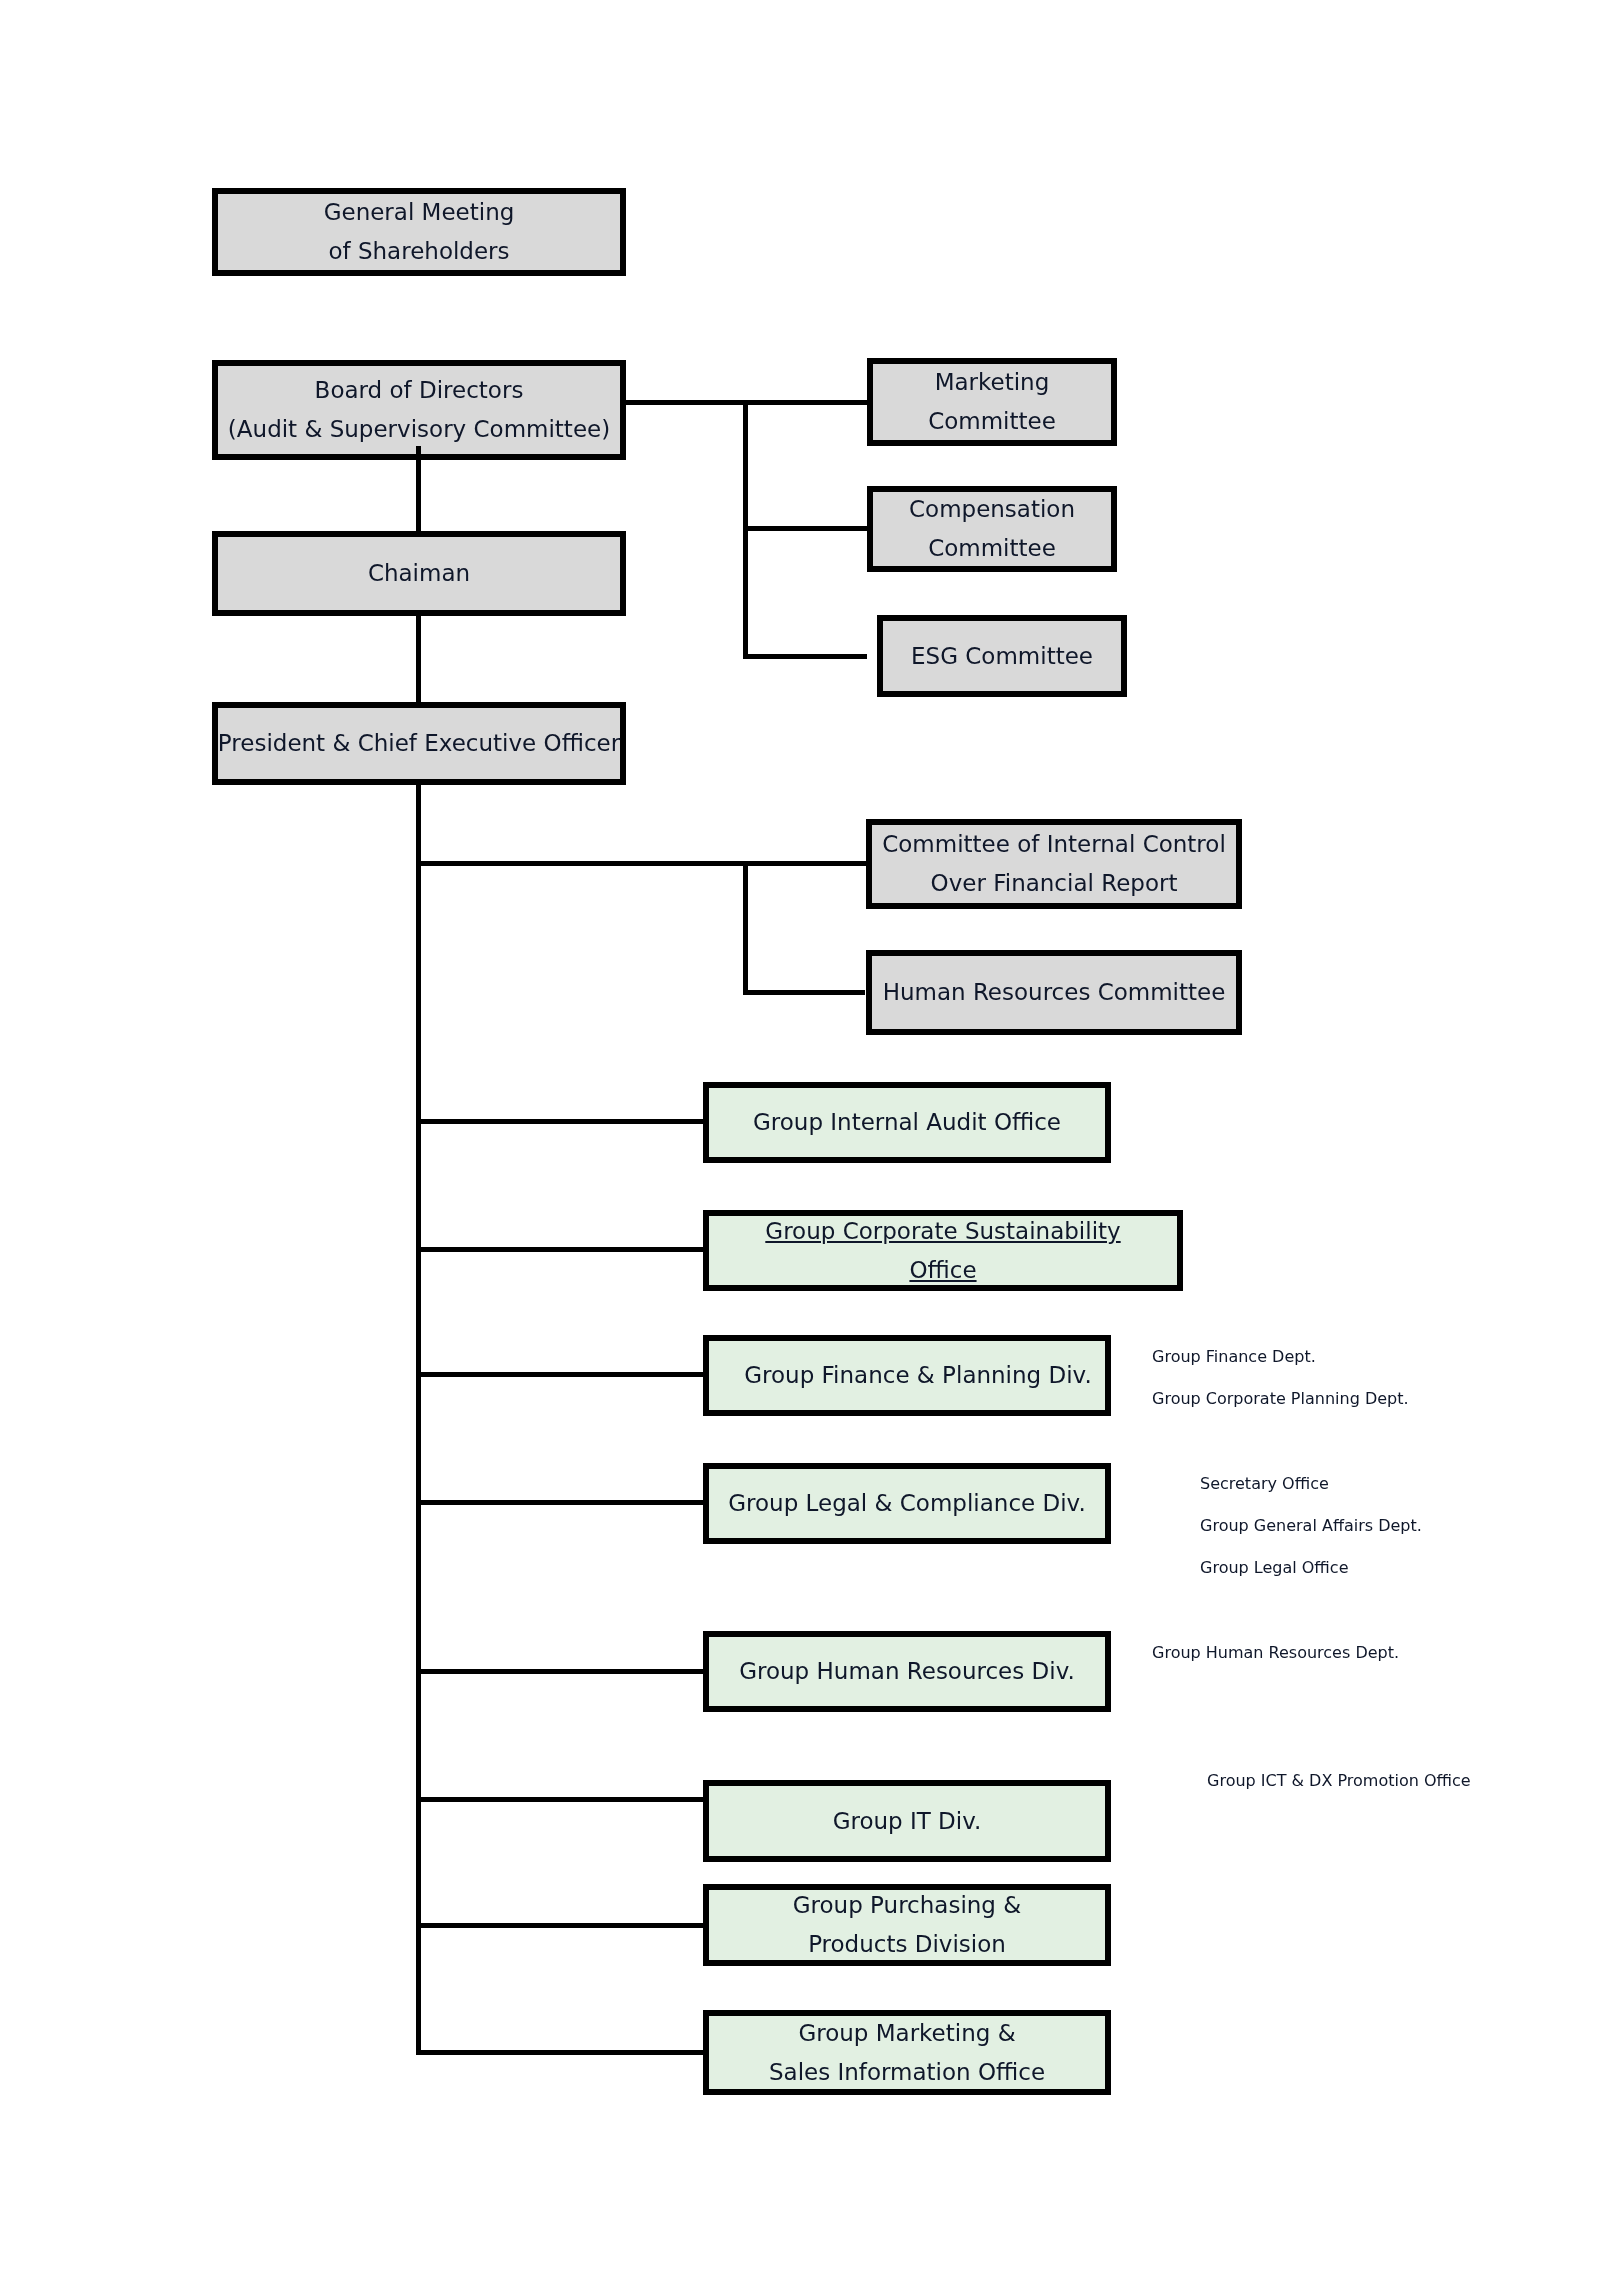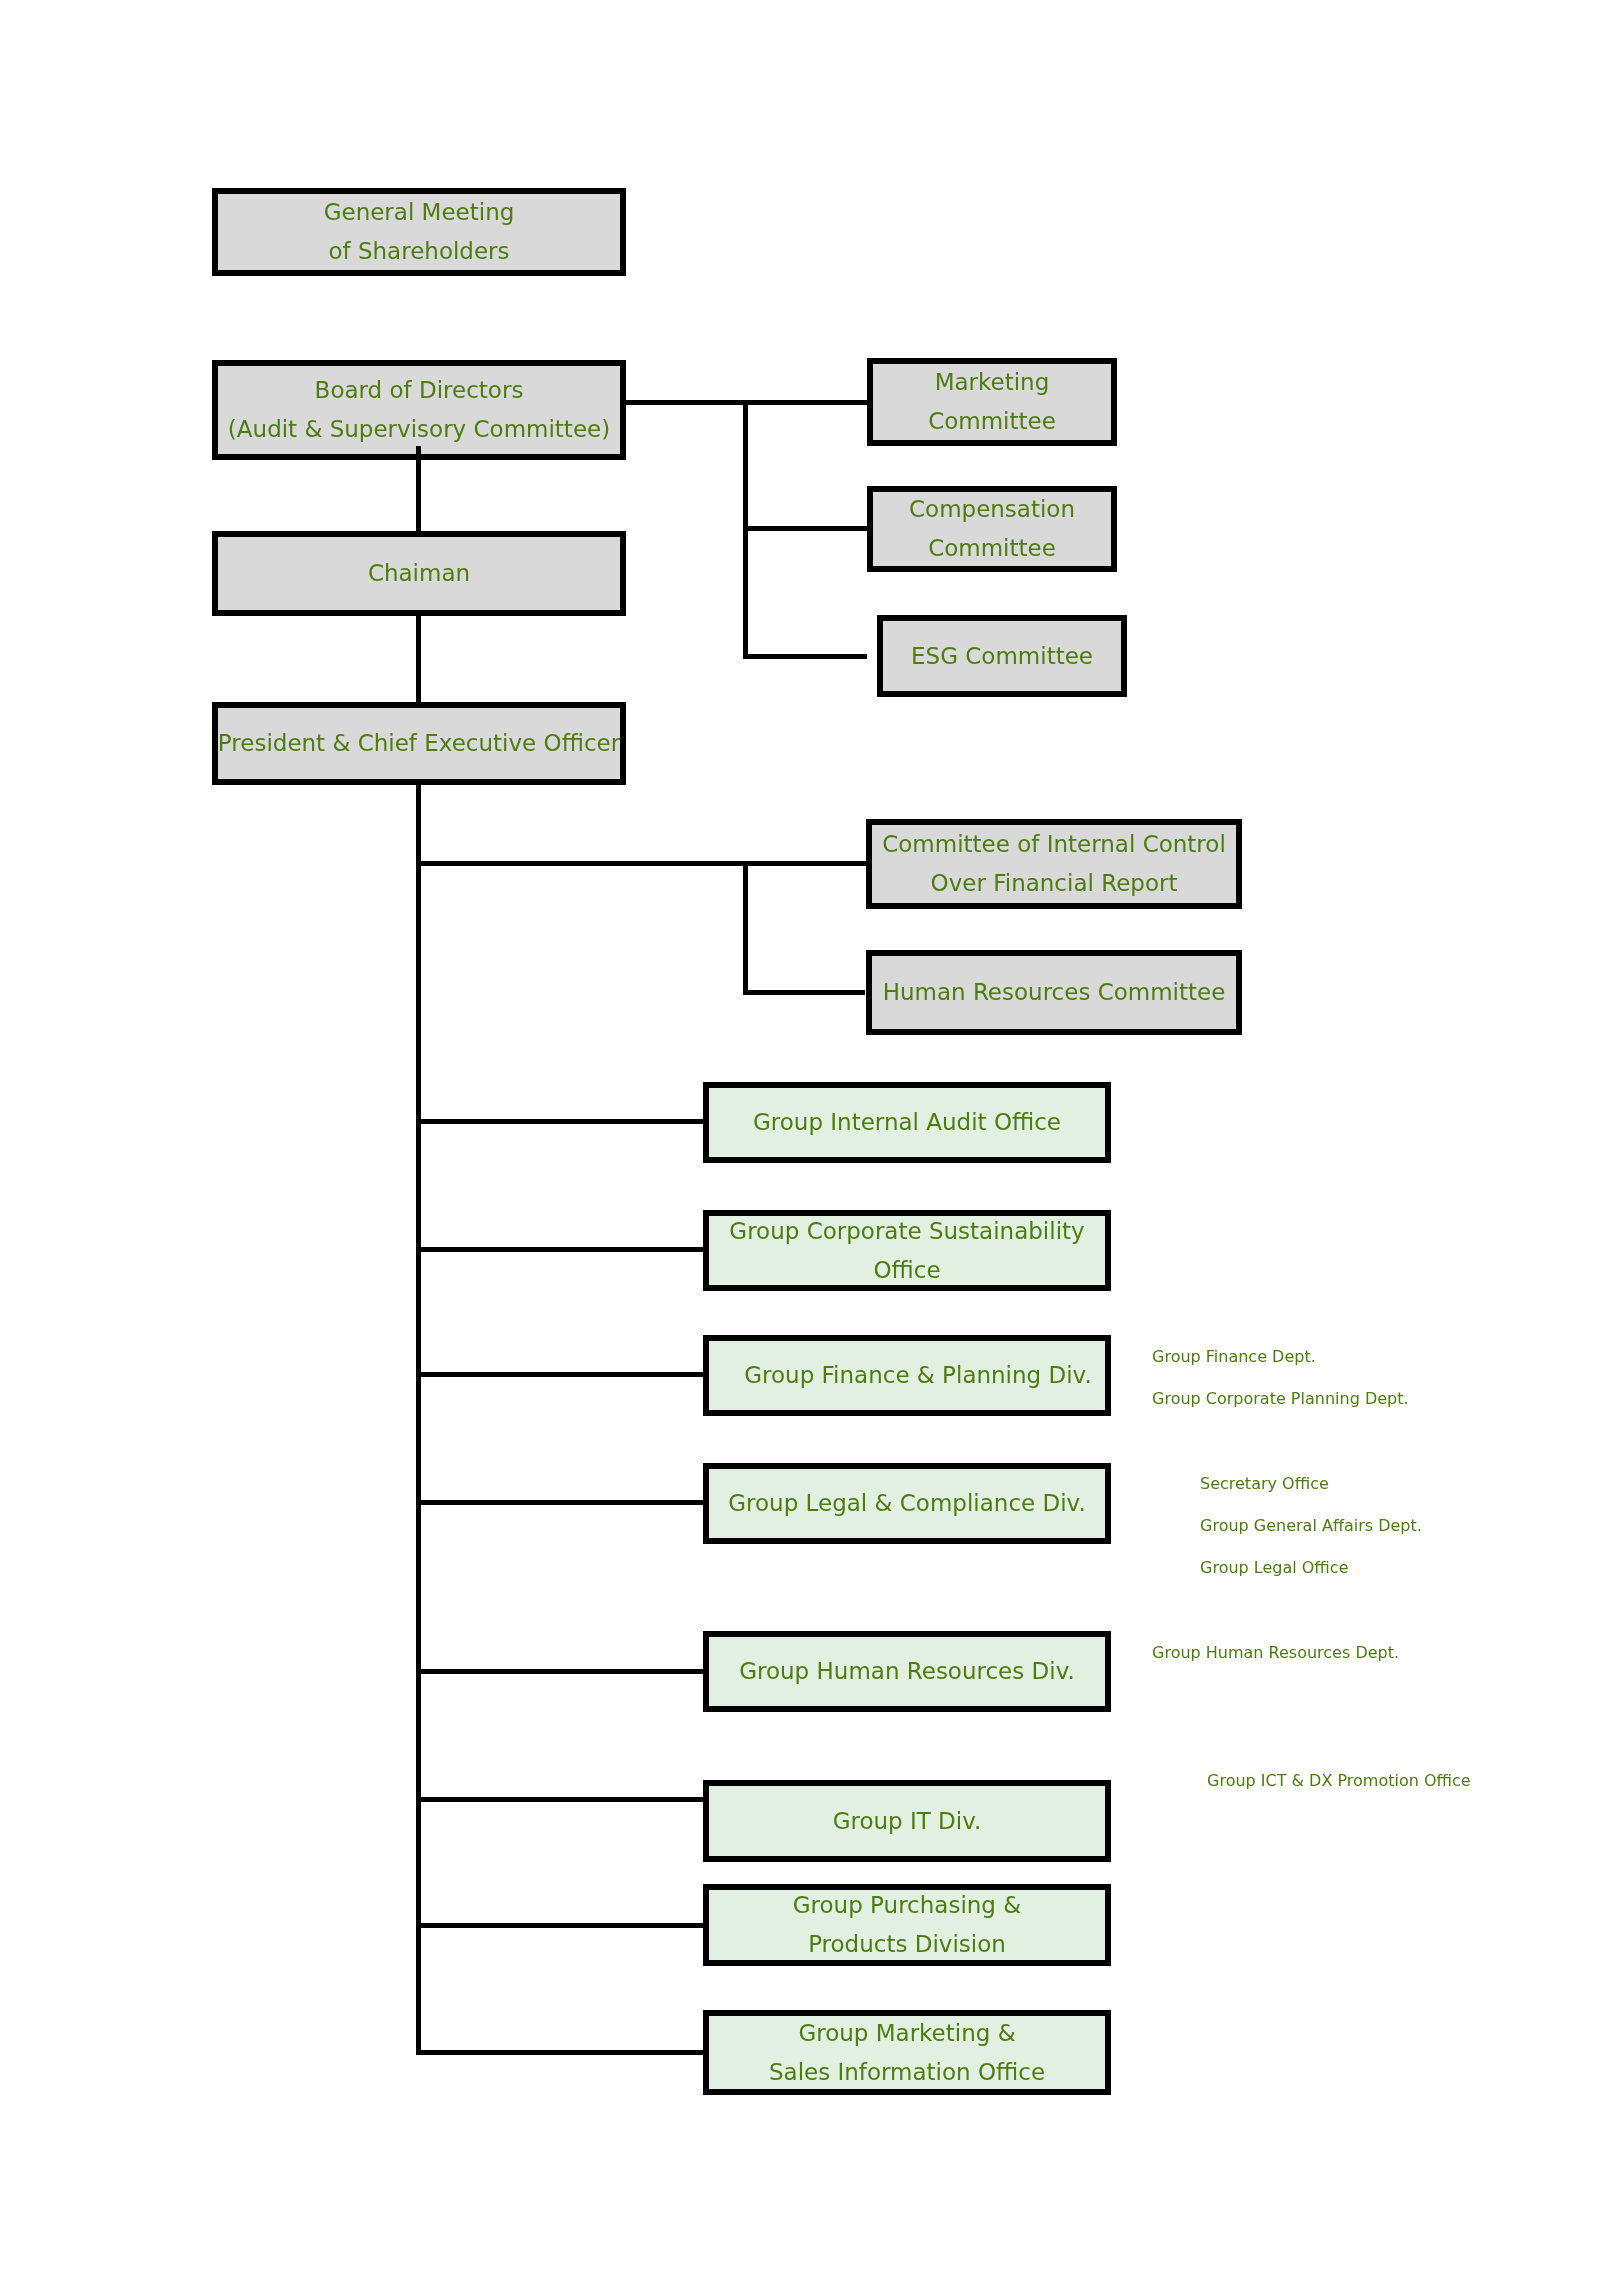--- a/index.html
+++ b/index.html
@@ -2,21 +2,21 @@
 <html style="--gray-fill: #d9d9d9; --green-fill: #e2f0e2; --border: #000000; --line: #000000; --background: #ffffff;font-size:12.6px"><head>
 <meta charset="utf-8">
 <style>
   html, body { margin: 0; padding: 0; background: var(--background, #ffffff); }
   #canvas {
     position: relative;
     width: 1623px;
     height: 2295px;
     background: var(--background, #ffffff);
     font-family: "DejaVu Sans", "Liberation Sans", sans-serif;
-    color: #4d7c0f;
+    color: #0f172a;
   }
   .box {
     position: absolute;
     box-sizing: border-box;
     border: 6.3px solid var(--border, #000000);
     display: flex;
     flex-direction: column;
     justify-content: center;
     align-items: center;
     text-align: center;
@@ -78,21 +78,21 @@
   </div>
 
   <div class="box gray" style="left:866px; top:950px; width:376px; height:85px;">
     <span class="ln">Human Resources Committee</span>
   </div>
 
   <div class="box green" style="left:703px; top:1082px; width:408px; height:81px;">
     <span class="ln">Group Internal Audit Office</span>
   </div>
 
-  <div class="box green" style="left:703px; top:1210px; width:408px; height:81px;">
+  <div class="box green" style="left:703px; top:1210px; width:480px; height:81px;text-decoration:underline;">
     <span class="ln">Group Corporate Sustainability</span>
     <span class="ln">Office</span>
   </div>
 
   <div class="box green" style="left:703px; top:1335px; width:408px; height:81px;padding-left:22px;">
     <span class="ln">Group Finance &amp; Planning Div.</span>
   </div>
 
   <div class="box green" style="left:703px; top:1463px; width:408px; height:81px;">
     <span class="ln">Group Legal &amp; Compliance Div.</span>

